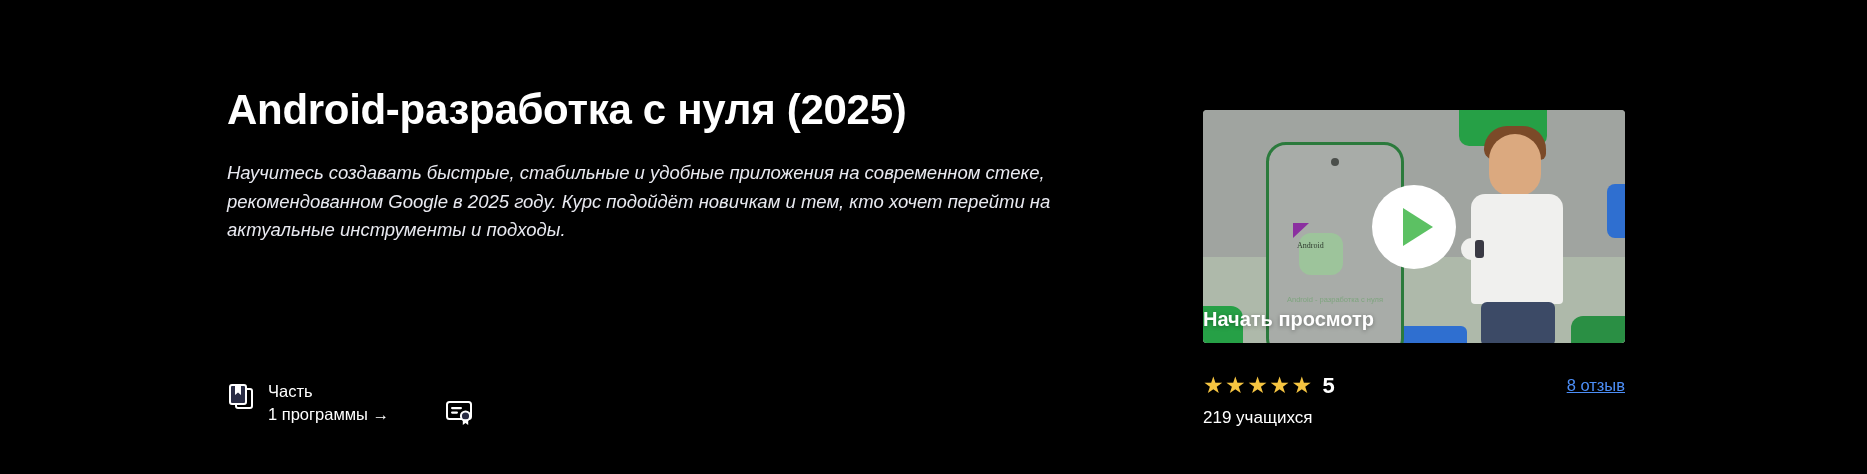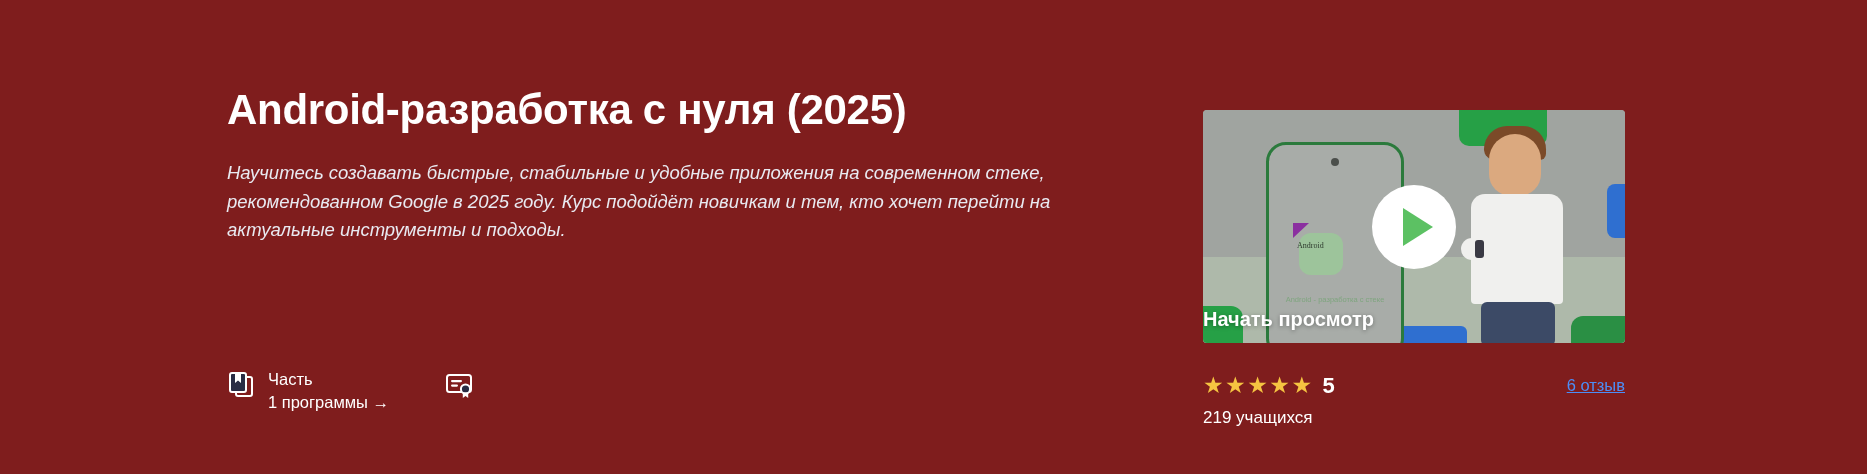--- a/index.html
+++ b/index.html
@@ -11,21 +11,21 @@
     height: 474px;
     background: #292c44;
     font-family: "Liberation Sans", sans-serif;
     overflow: hidden;
     -webkit-font-smoothing: antialiased;
   }
   .page {
     position: relative;
     width: 1867px;
     height: 474px;
-    background: #7f1d1d;
+    background: #000000;
   }
 
   
   .left-col {
     position: absolute;
     left: 227px;
     top: 86px;
     width: 900px;
   }
   .course-title {
@@ -44,23 +44,23 @@
     line-height: 1.55;
     color: #e9eaf1;
     max-width: 870px;
     font-style: italic;
   }
 
   
   .meta-row {
     position: absolute;
     left: 227px;
-    top: 368px;
-    display: flex;
-    align-items: flex-start;
+    top: 380px;
+    display: flex;
+    align-items: flex-end;
     gap: 56px;
   }
   .meta-item {
     display: flex;
     align-items: flex-start;
     gap: 13px;
   }
   .meta-icon {
     flex: 0 0 auto;
     width: 28px;
@@ -357,21 +357,21 @@
         <div class="green-left"></div>
         <div class="green-bottom-right"></div>
         <div class="blue-right"></div>
         <div class="blue-bottom"></div>
 
         <div class="phone">
           <div class="phone-cam"></div>
           <div class="phone-logo"></div>
           <div class="phone-logo-flag"></div>
           <div class="phone-logo-label">Android</div>
-          <div class="phone-caption">Android - разработка с стеке</div>
+          <div class="phone-caption">Android - разработка с нуля</div>
         </div>
 
         <div class="person-hair"></div>
         <div class="person-head"></div>
         <div class="person-body"></div>
         <div class="person-legs"></div>
         <div class="person-arm"></div>
         <div class="person-watch"></div>
       </div>
 
@@ -381,18 +381,18 @@
 
       <div class="video-caption">Начать просмотр</div>
     </div>
   </div>
 
   <div class="rating-row">
     <div class="rating-left">
       <span class="stars">★★★★★</span>
       <span class="rating-value">5</span>
     </div>
-    <a class="reviews-link">6 отзыв</a>
+    <a class="reviews-link">8 отзыв</a>
   </div>
 
   <div class="learners">219 учащихся</div>
 
 </div>
 
 </body></html>

